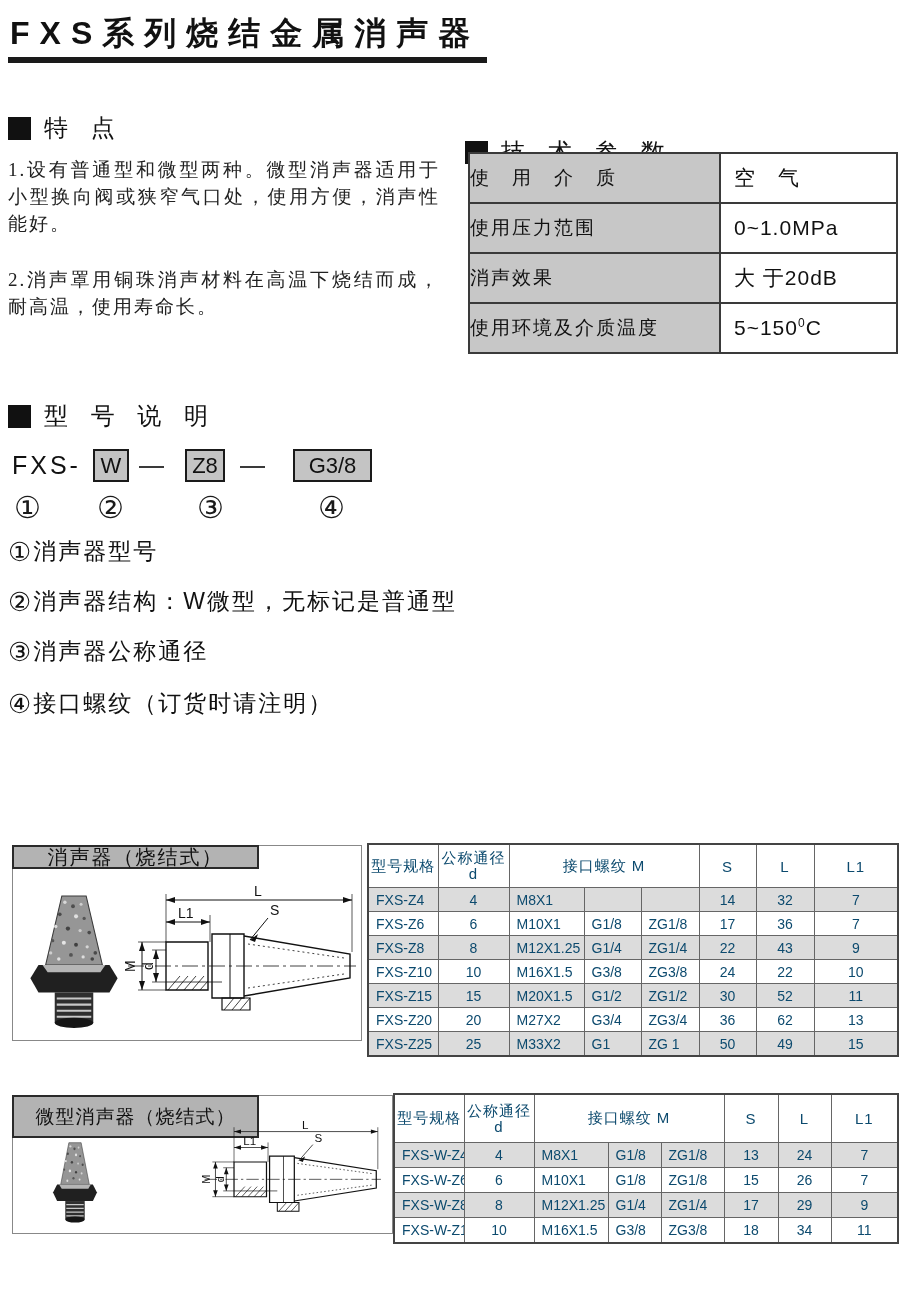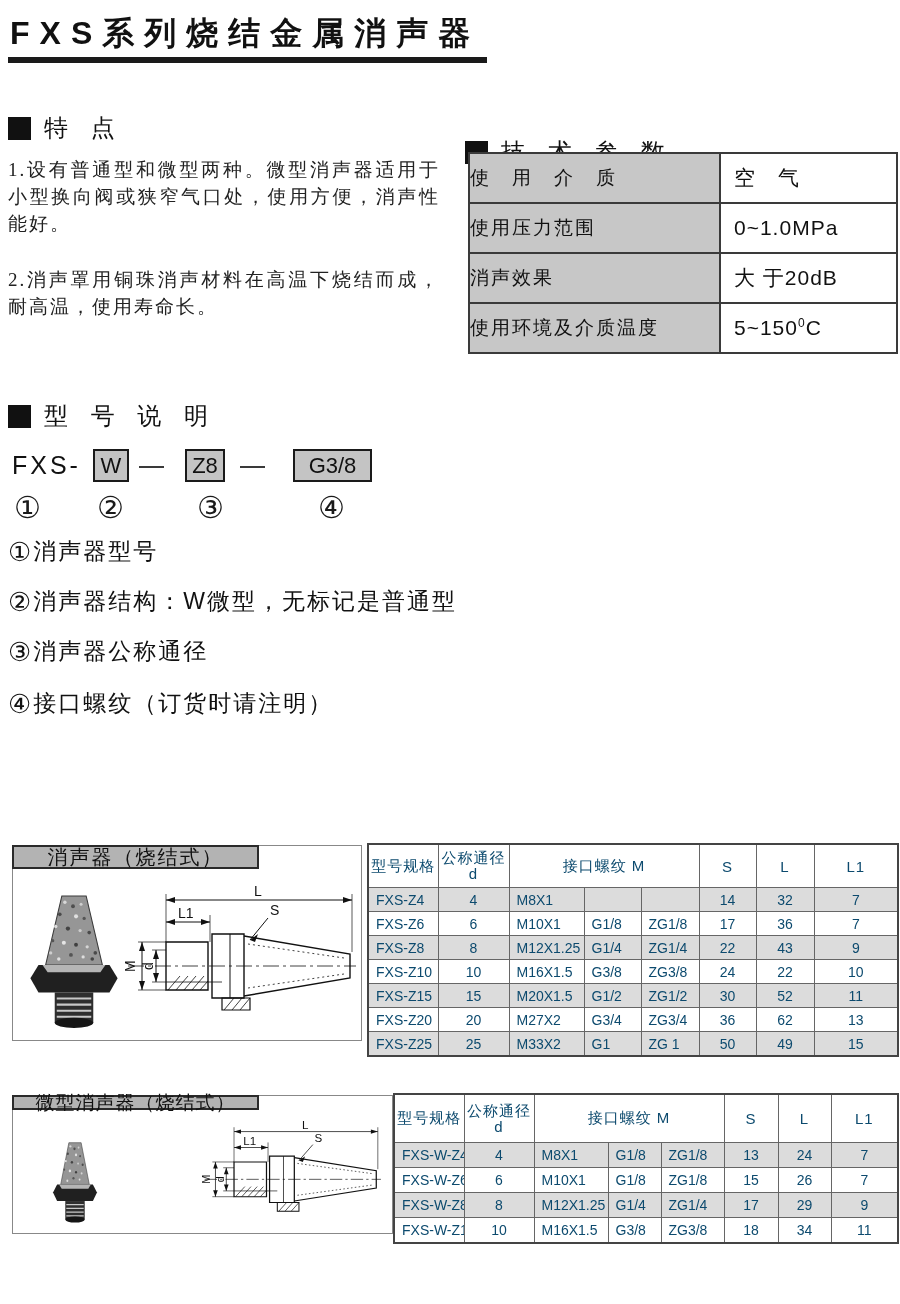--- a/index.html
+++ b/index.html
@@ -294,21 +294,21 @@
           <td class="c-left">G1</td>
           <td class="c-left">ZG 1</td>
           <td class="c-center">50</td>
           <td class="c-center">49</td>
           <td class="c-center">15</td>
         </tr>
       </tbody>
   </table>
 
   <div class="pbox" style="left:12px;top:1095px;width:381px;height:139px;"></div>
-  <div class="pbar" style="left:12px;top:1095px;width:247px;height:15px;font-size:19px;letter-spacing:1px;">微型消声器（烧结式）</div>
+  <div class="pbar" style="left:12px;top:1095px;width:247px;height:43px;font-size:19px;letter-spacing:1px;">微型消声器（烧结式）</div>
 
   <svg class="psvg" style="left:52px;top:1139px;" width="46" height="86" viewBox="0 0 90 140" preserveAspectRatio="none">
     <polygon points="33,6 57,6 73,74 17,74" fill="#969696" stroke="#3a3a3a" stroke-width="1"></polygon>
     <g>
       <circle cx="36" cy="12" r="2" fill="#d8d8d8"></circle>
         <circle cx="44" cy="16" r="2.2" fill="#4f4f4f"></circle>
       <circle cx="52" cy="14" r="1.8" fill="#d0d0d0"></circle>
         <circle cx="31" cy="24" r="2" fill="#4a4a4a"></circle>
       <circle cx="47" cy="26" r="2.2" fill="#e0e0e0"></circle>
         <circle cx="55" cy="28" r="1.8" fill="#555"></circle>

